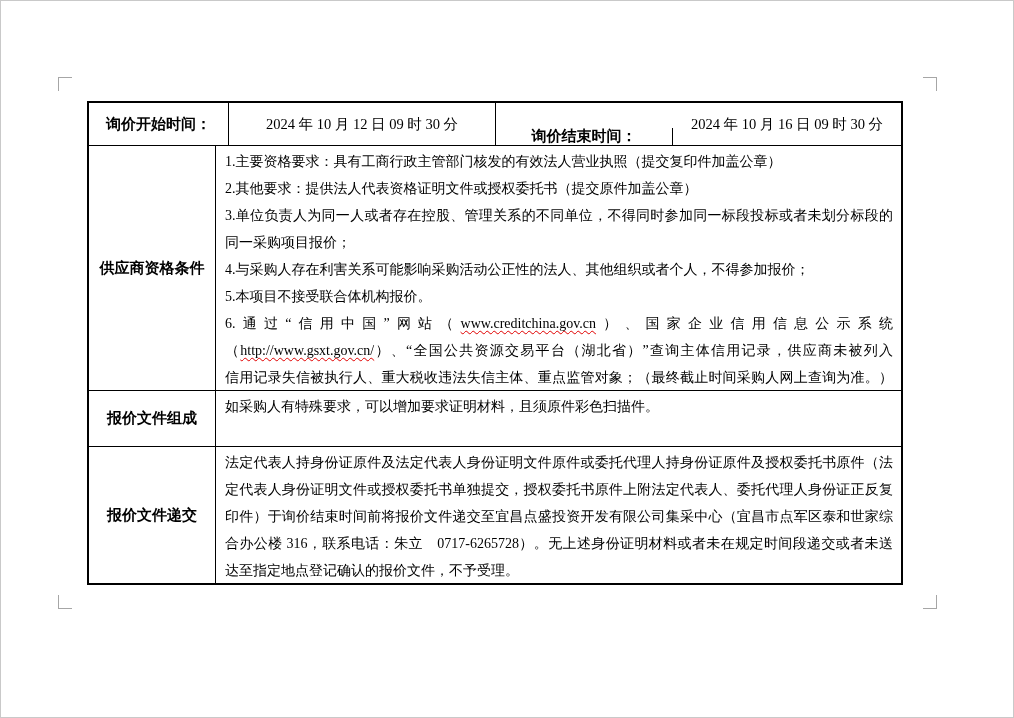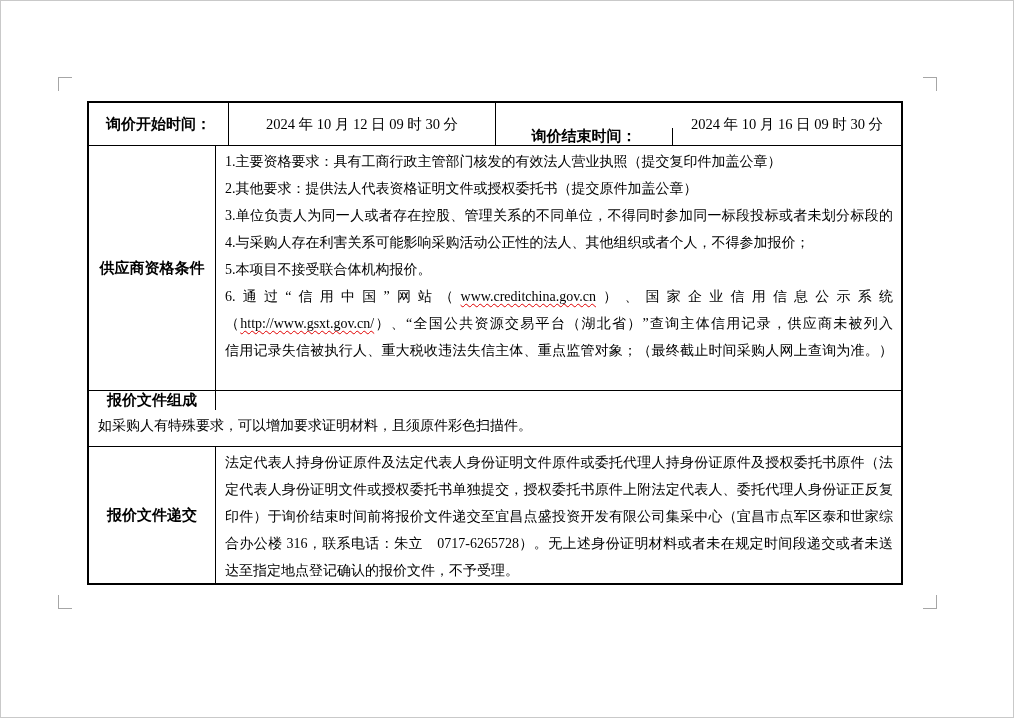--- a/index.html
+++ b/index.html
@@ -24,21 +24,21 @@
     width:816px;height:484px;
     box-sizing:border-box;
     border:2px solid #000;
     display:flex;flex-direction:column;
     background:#fff;
   }
   .t-row{display:flex;box-sizing:border-box;border-bottom:1px solid #000;min-height:0;}
   .t-row:last-child{border-bottom:none;flex:1;}
   .row-times{height:43px;}
   .row-qualifications{height:245px;}
-  .row-composition{height:56px;flex-direction:column;}
+  .row-composition{height:56px;}
 
   .cell{box-sizing:border-box;border-right:1px solid #000;min-width:0;}
   .cell:last-child{border-right:none;align-items:center;}
 
   .hdr{
     font-family:"Liberation Sans", sans-serif;
     font-weight:bold;font-size:15px;
     display:flex;align-items:center;justify-content:center;
     text-align:center;
   }
@@ -78,20 +78,21 @@
         <span class="u">2024 年 10 月 16 日 09 时 30 分</span>
       </div>
     </div>
 
   <div class="t-row row-qualifications">
         <div class="cell hdr rowhdr">供应商资格条件</div>
         <div class="cell content">
           <div class="line"><span>1.主要资格要求：具有工商行政主管部门核发的有效法人营业执照（提交复印件加盖公章）</span></div>
           <div class="line"><span>2.其他要求：提供法人代表资格证明文件或授权委托书（提交原件加盖公章）</span></div>
           <div class="line fill"><span>3.单位负责人为同一人或者存在控股、管理关系的不同单位，不得同时参加同一标段投标或者未划分标段的</span></div>
+          <div class="line"><span>同一采购项目报价；</span></div>
           <div class="line"><span>4.与采购人存在利害关系可能影响采购活动公正性的法人、其他组织或者个人，不得参加报价；</span></div>
           <div class="line"><span>5.本项目不接受联合体机构报价。</span></div>
           <div class="line fill"><span>6.通过“信用中国”网站（</span><span class="u"><span class="wavy">www.creditchina.gov.cn</span></span><span>）、国家企业信用信息公示系统</span></div>
           <div class="line fill"><span>（</span><span class="u"><span class="wavy">http://www.gsxt.gov.cn/</span></span><span>）、“全国公共资源交易平台（湖北省）”查询主体信用记录，供应商未被列入</span></div>
           <div class="line fill"><span>信用记录失信被执行人、重大税收违法失信主体、重点监管对象；（最终截止时间采购人</span><span class="u">网上查询为准</span><span>。）</span></div>
         </div>
       </div>
       <div class="t-row row-composition">
         <div class="cell hdr rowhdr">报价文件组成</div>
         <div class="cell content">

